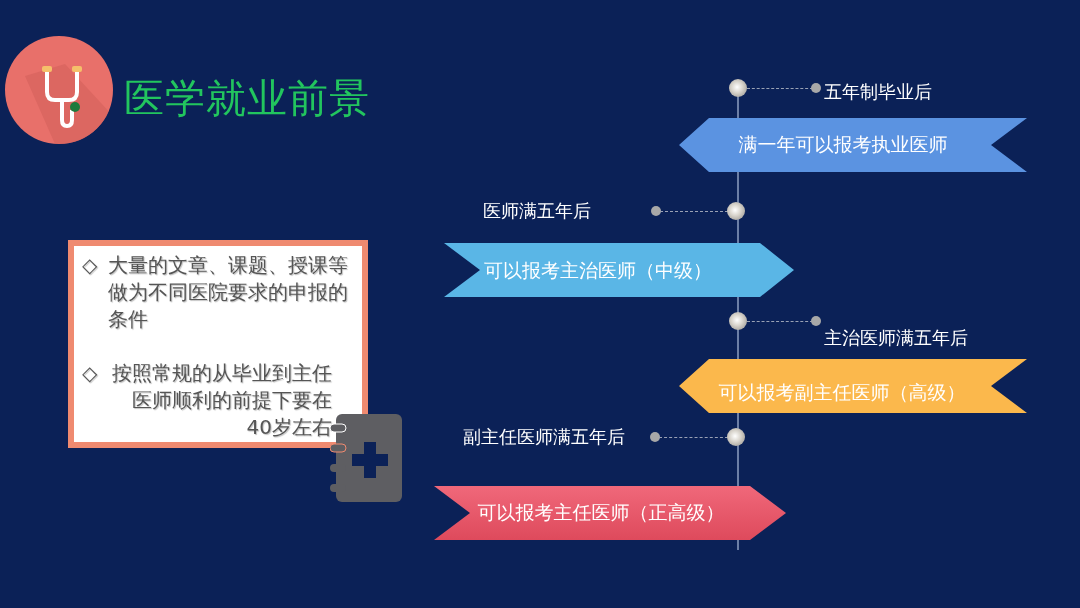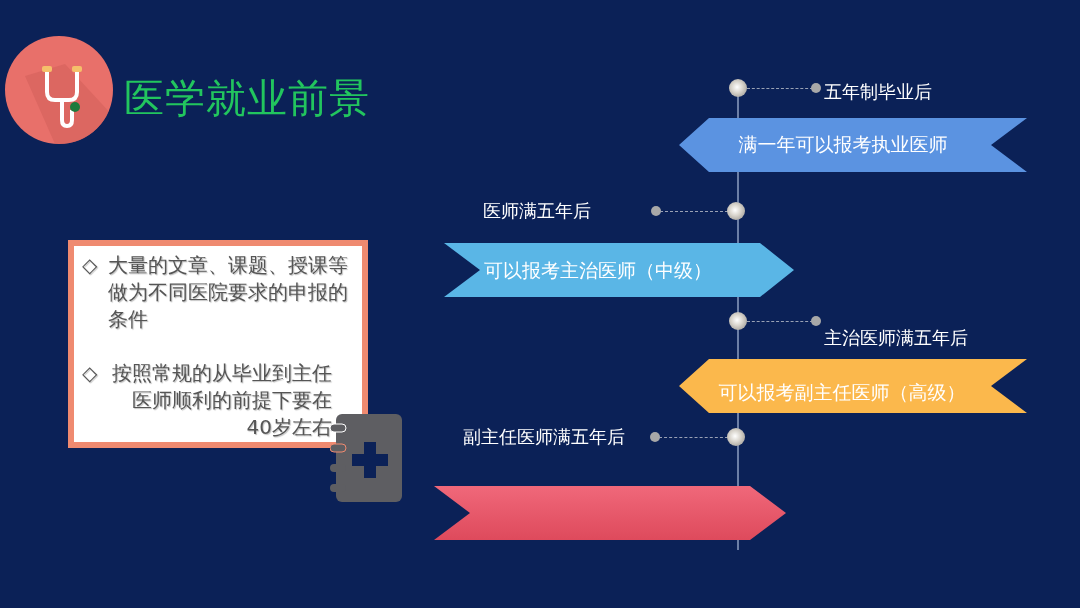--- a/index.html
+++ b/index.html
@@ -102,13 +102,14 @@
 <div class="abs" style="left:434px;top:486px;width:352px;height:54px;">
   <svg class="abs" style="left:0;top:0;" width="352" height="54">
     <defs>
         <linearGradient id="g4" x1="0" y1="0" x2="0" y2="1">
           <stop offset="0" stop-color="#f0687a"></stop>
           <stop offset="1" stop-color="#de4a5c"></stop>
         </linearGradient>
       </defs>
     <polygon points="0,0 316,0 352,27 316,54 0,54 36,27" fill="url(#g4)"></polygon>
   </svg>
+  <div class="abs banner" style="left:36px;top:0;width:262px;height:54px;">可以报考主任医师（正高级）</div>
 </div>
 
 </body></html>

